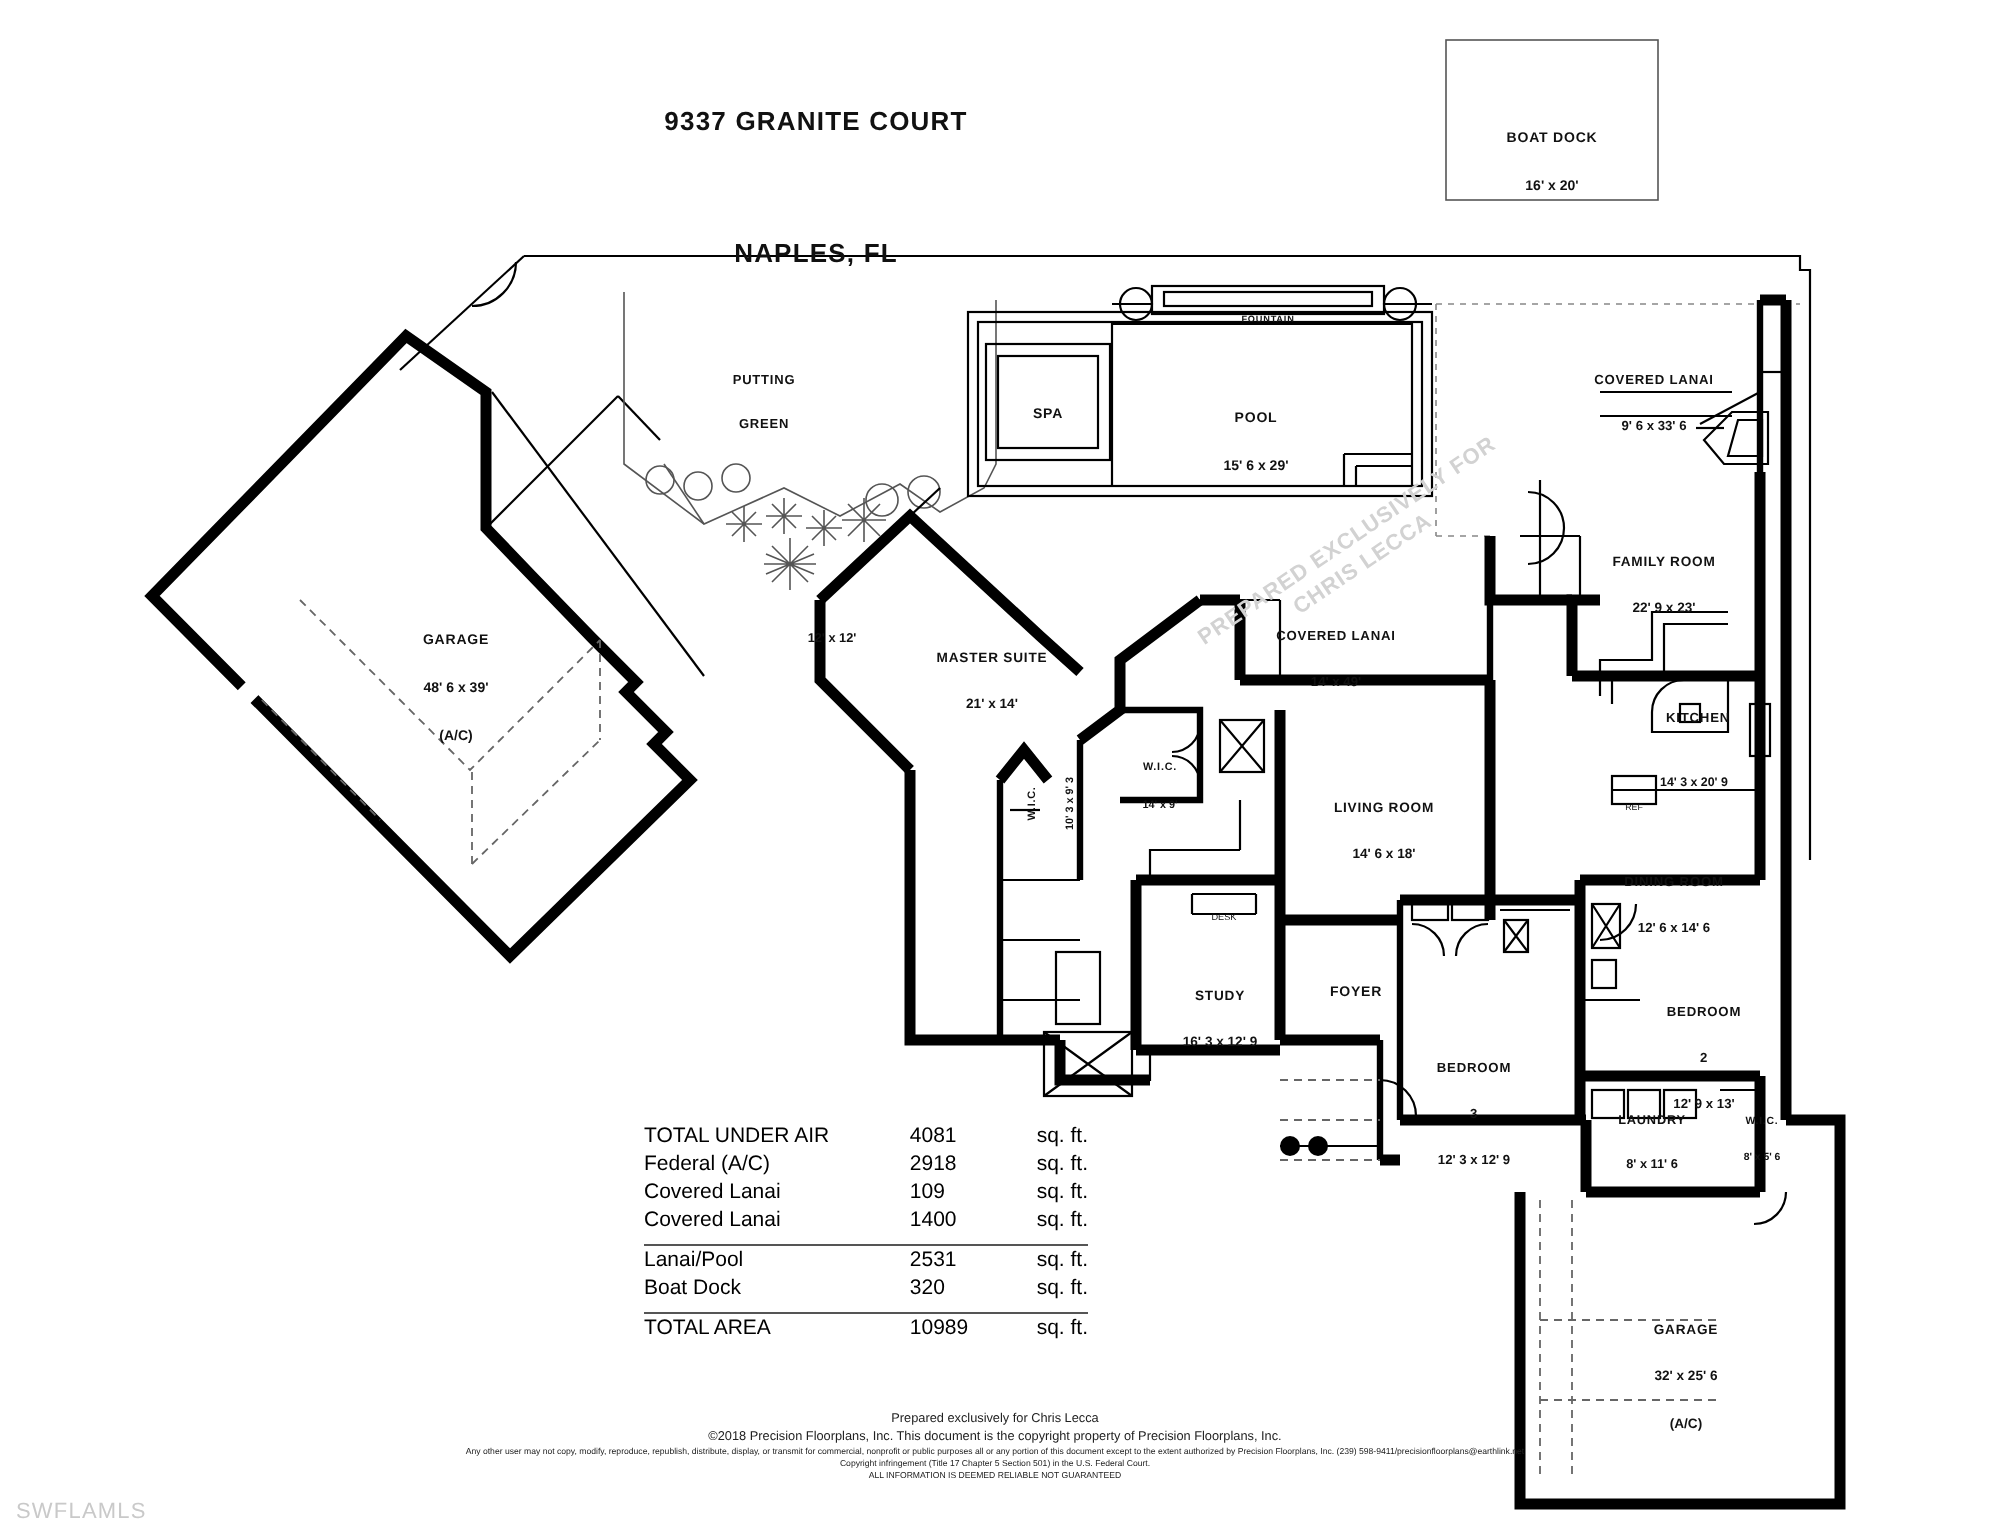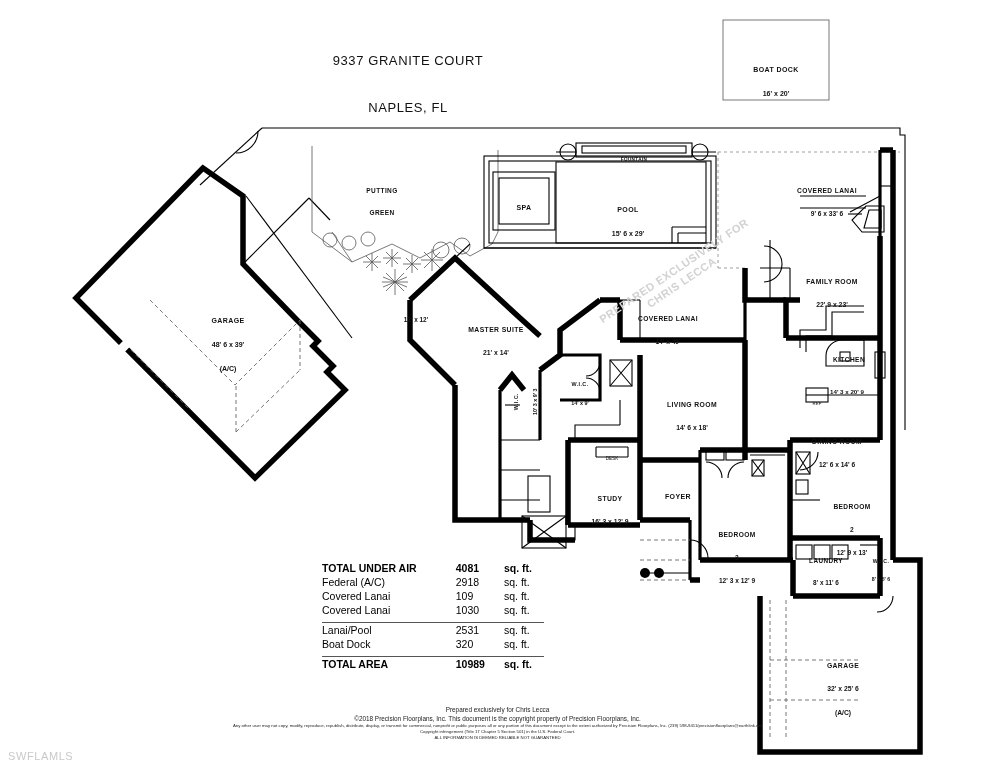--- a/index.html
+++ b/index.html
@@ -9,31 +9,31 @@
     font-family:"Liberation Sans","DejaVu Sans",sans-serif;
     color:#000;
   }
   #plan{position:absolute;inset:0;}
   .lbl{position:absolute;text-align:center;line-height:1.15;white-space:pre;
        font-family:"Liberation Sans","DejaVu Sans",sans-serif;color:#111;}
   .rm-name{font-weight:bold;letter-spacing:.4px;}
   .rm-dim{font-weight:bold;}
 
   
-  #title{left:258px;top:24px;width:300px;font-size:13px;font-weight:normal;letter-spacing:.6px;}
-  #title .l2{margin-top:2px;}
+  #title{left:258px;top:24px;width:300px;font-size:13px;font-weight:bold;letter-spacing:.6px;}
+  #title .l2{margin-top:21px;}
 
   
   #areatable{position:absolute;left:322px;top:561px;width:222px;font-size:10.5px;}
   #areatable table{border-collapse:collapse;width:100%;}
   #areatable td{padding:1px 0;vertical-align:bottom;white-space:nowrap;}
   .a-label{text-align:left;}
   .a-val{text-align:left;padding-right:5px !important;}
-  .a-unit{text-align:left;width:40px;}
-  .bold td{font-weight:bold;}
+  .a-unit{text-align:right;width:40px;}
+  .bold td{font-weight:normal;}
   tr.rule td{padding:0 !important;height:6px;}
   tr.rule td div{border-top:1.6px solid #555;margin-top:3px;}
 
   
   #footer{position:absolute;left:0;top:706px;width:995px;text-align:center;color:#222;}
   #footer .f1{font-size:6.4px;}
   #footer .f2{font-size:6.4px;margin-top:1.5px;}
   #footer .f3{font-size:4.3px;margin-top:1.5px;}
   #footer .f4{font-size:4.3px;margin-top:1px;}
   #footer .f5{font-size:4.3px;margin-top:1px;}
@@ -430,21 +430,21 @@
         <td class="a-val">2918</td>
         <td class="a-unit">sq. ft.</td>
       </tr>
       <tr>
         <td class="a-label">Covered Lanai</td>
         <td class="a-val">109</td>
         <td class="a-unit">sq. ft.</td>
       </tr>
       <tr>
         <td class="a-label">Covered Lanai</td>
-        <td class="a-val">1030</td>
+        <td class="a-val">1400</td>
         <td class="a-unit">sq. ft.</td>
       </tr>
       <tr class="rule">
           <td colspan="3">
             <div></div>
           </td>
         </tr>
       <tr>
         <td class="a-label">Lanai/Pool</td>
         <td class="a-val">2531</td>

